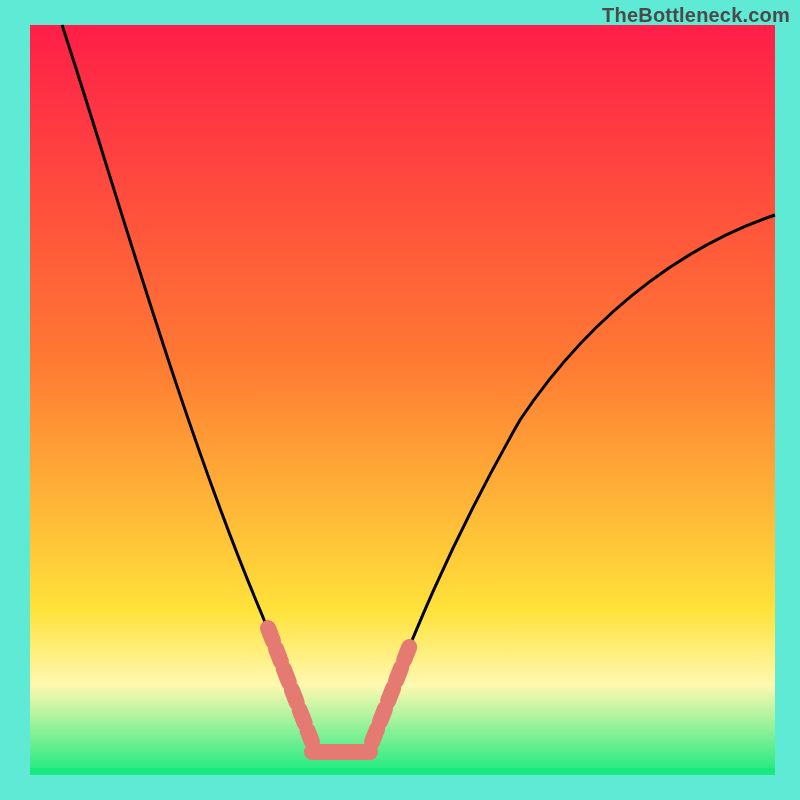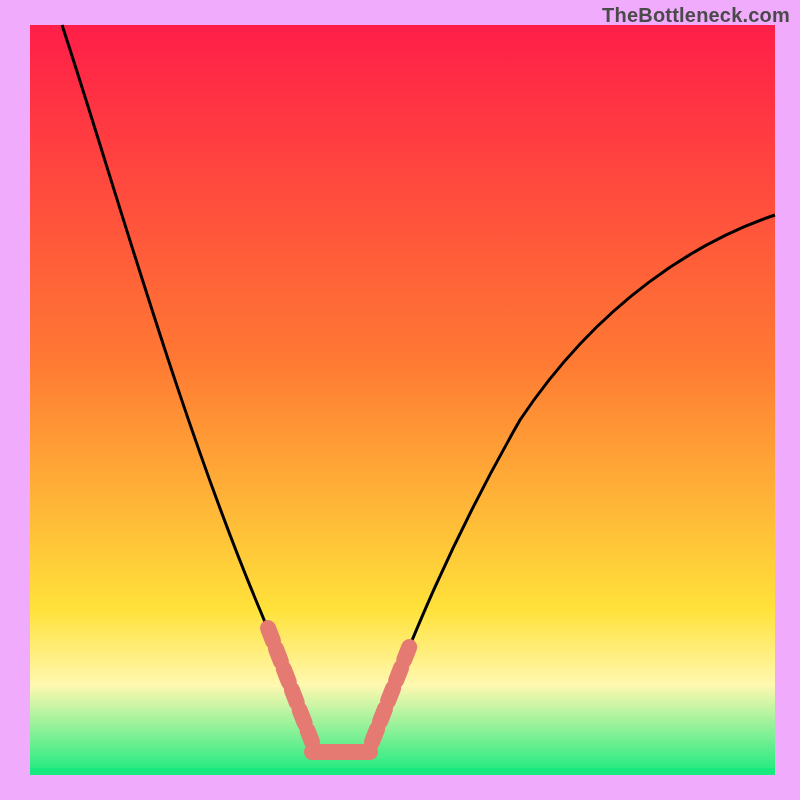--- a/index.html
+++ b/index.html
@@ -8,21 +8,21 @@
     width: 800px;
     height: 800px;
     background: #000;
     font-family: Arial, Helvetica, sans-serif;
     overflow: hidden;
   }
   .frame {
     position: relative;
     width: 800px;
     height: 800px;
-    background: #f0abfc;
+    background: #5eead4;
   }
   .watermark {
     position: absolute;
     top: 4px;
     right: 10px;
     color: #4a4a4a;
     font-size: 20px;
     font-weight: 600;
     letter-spacing: 0.2px;
     z-index: 5;

